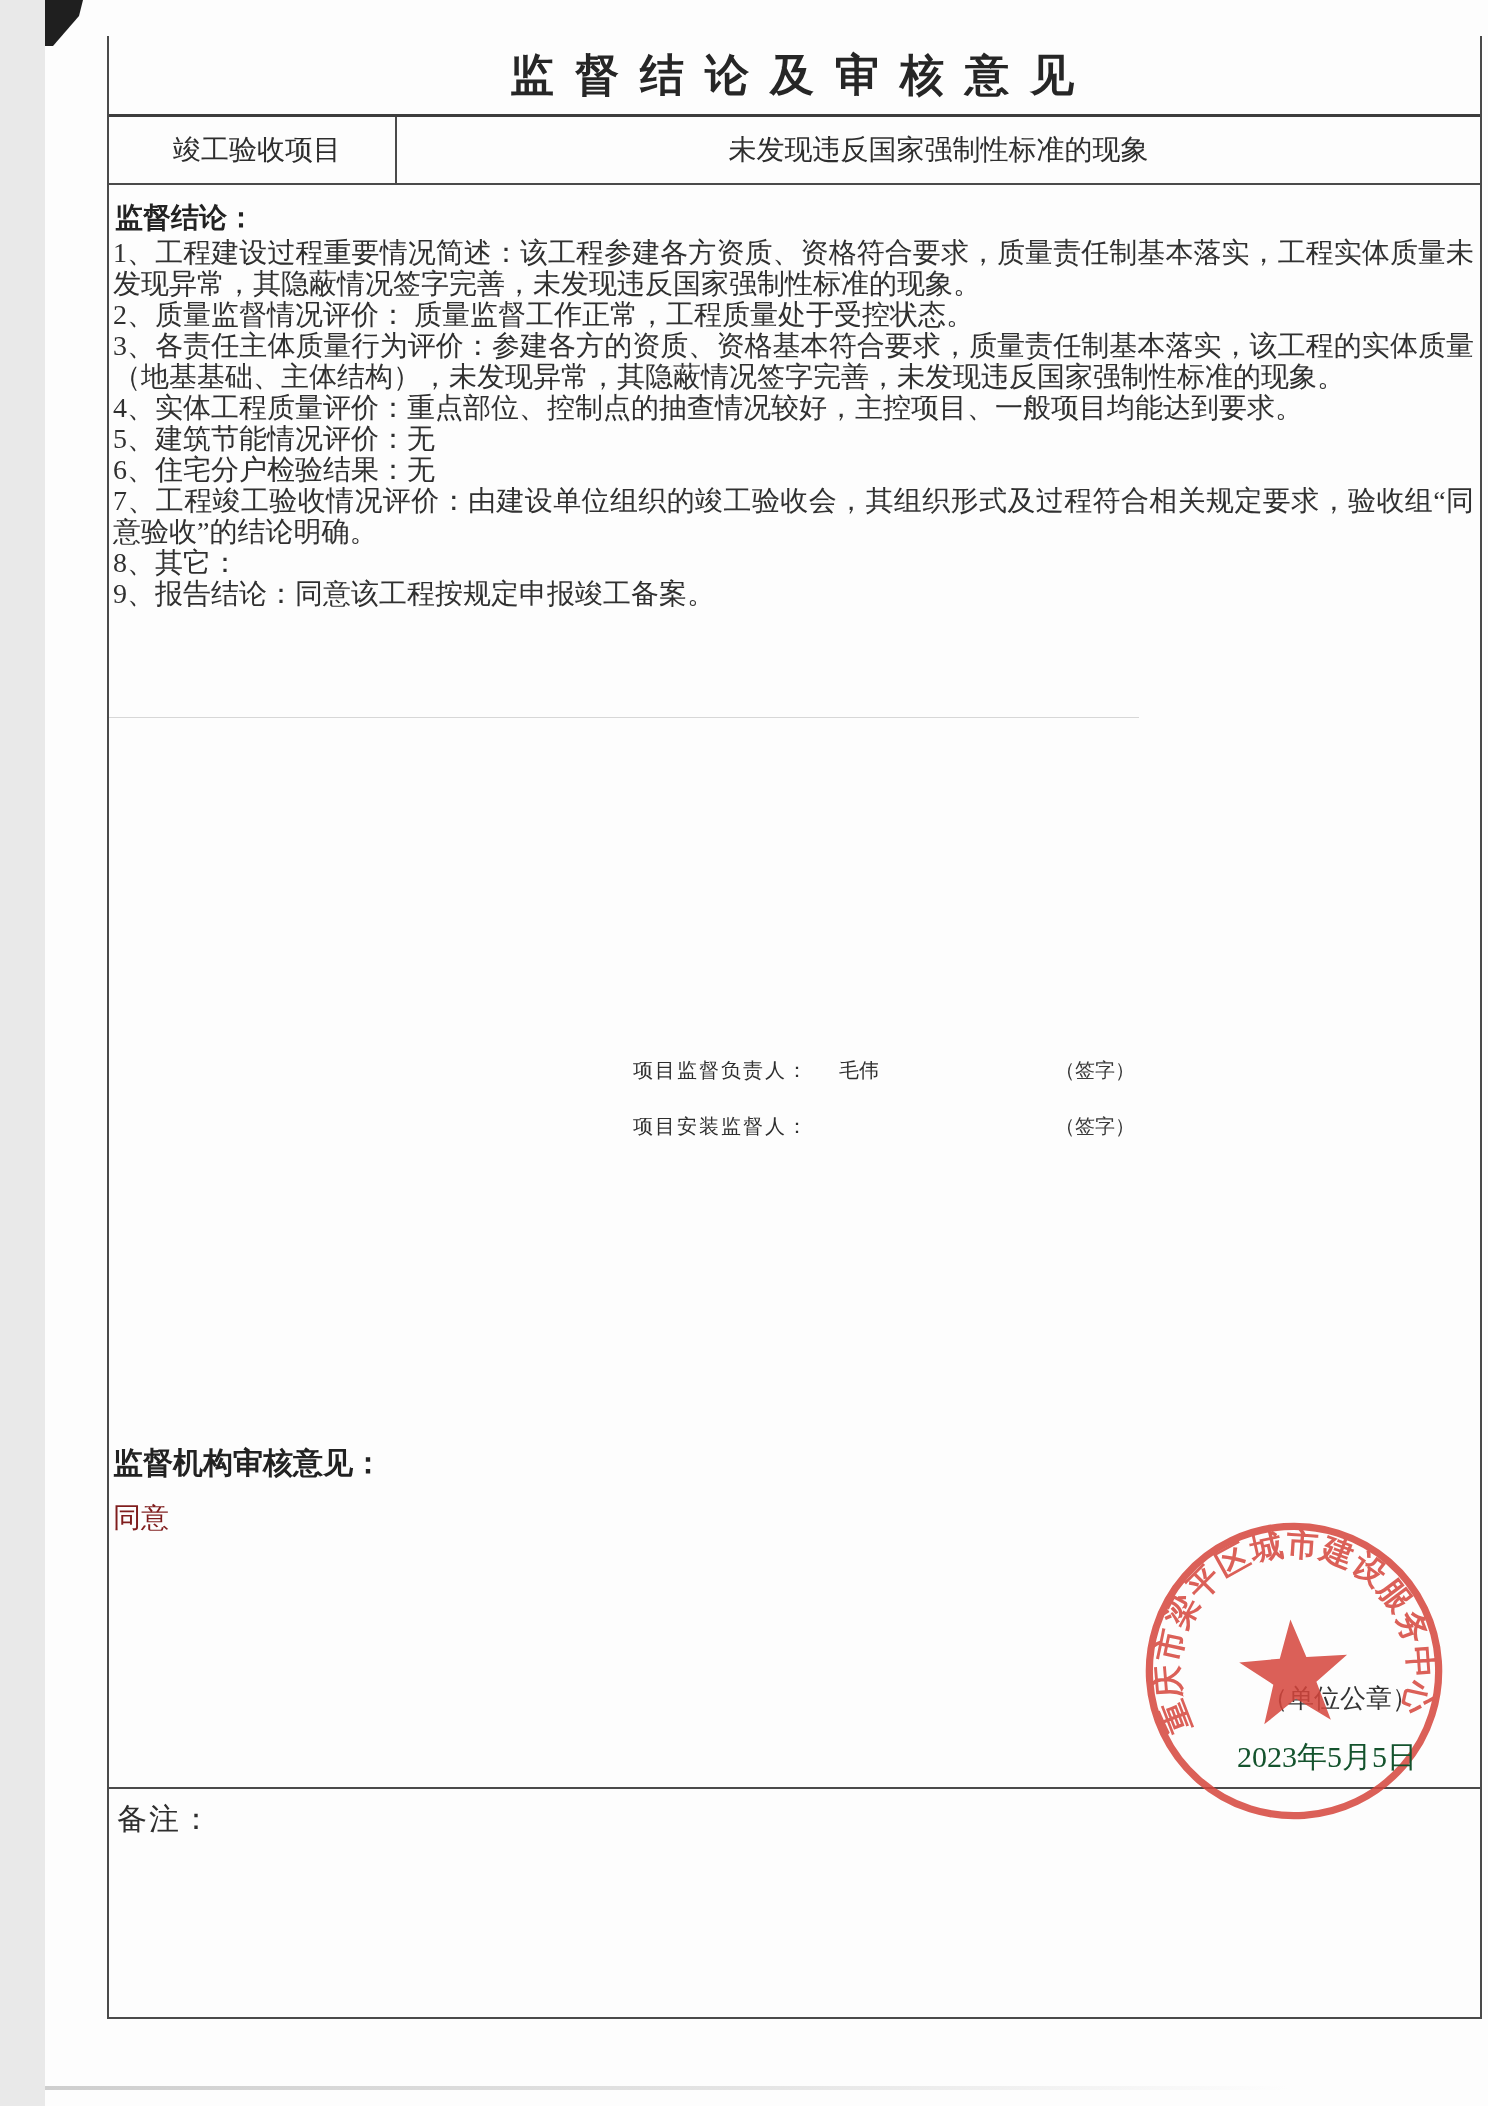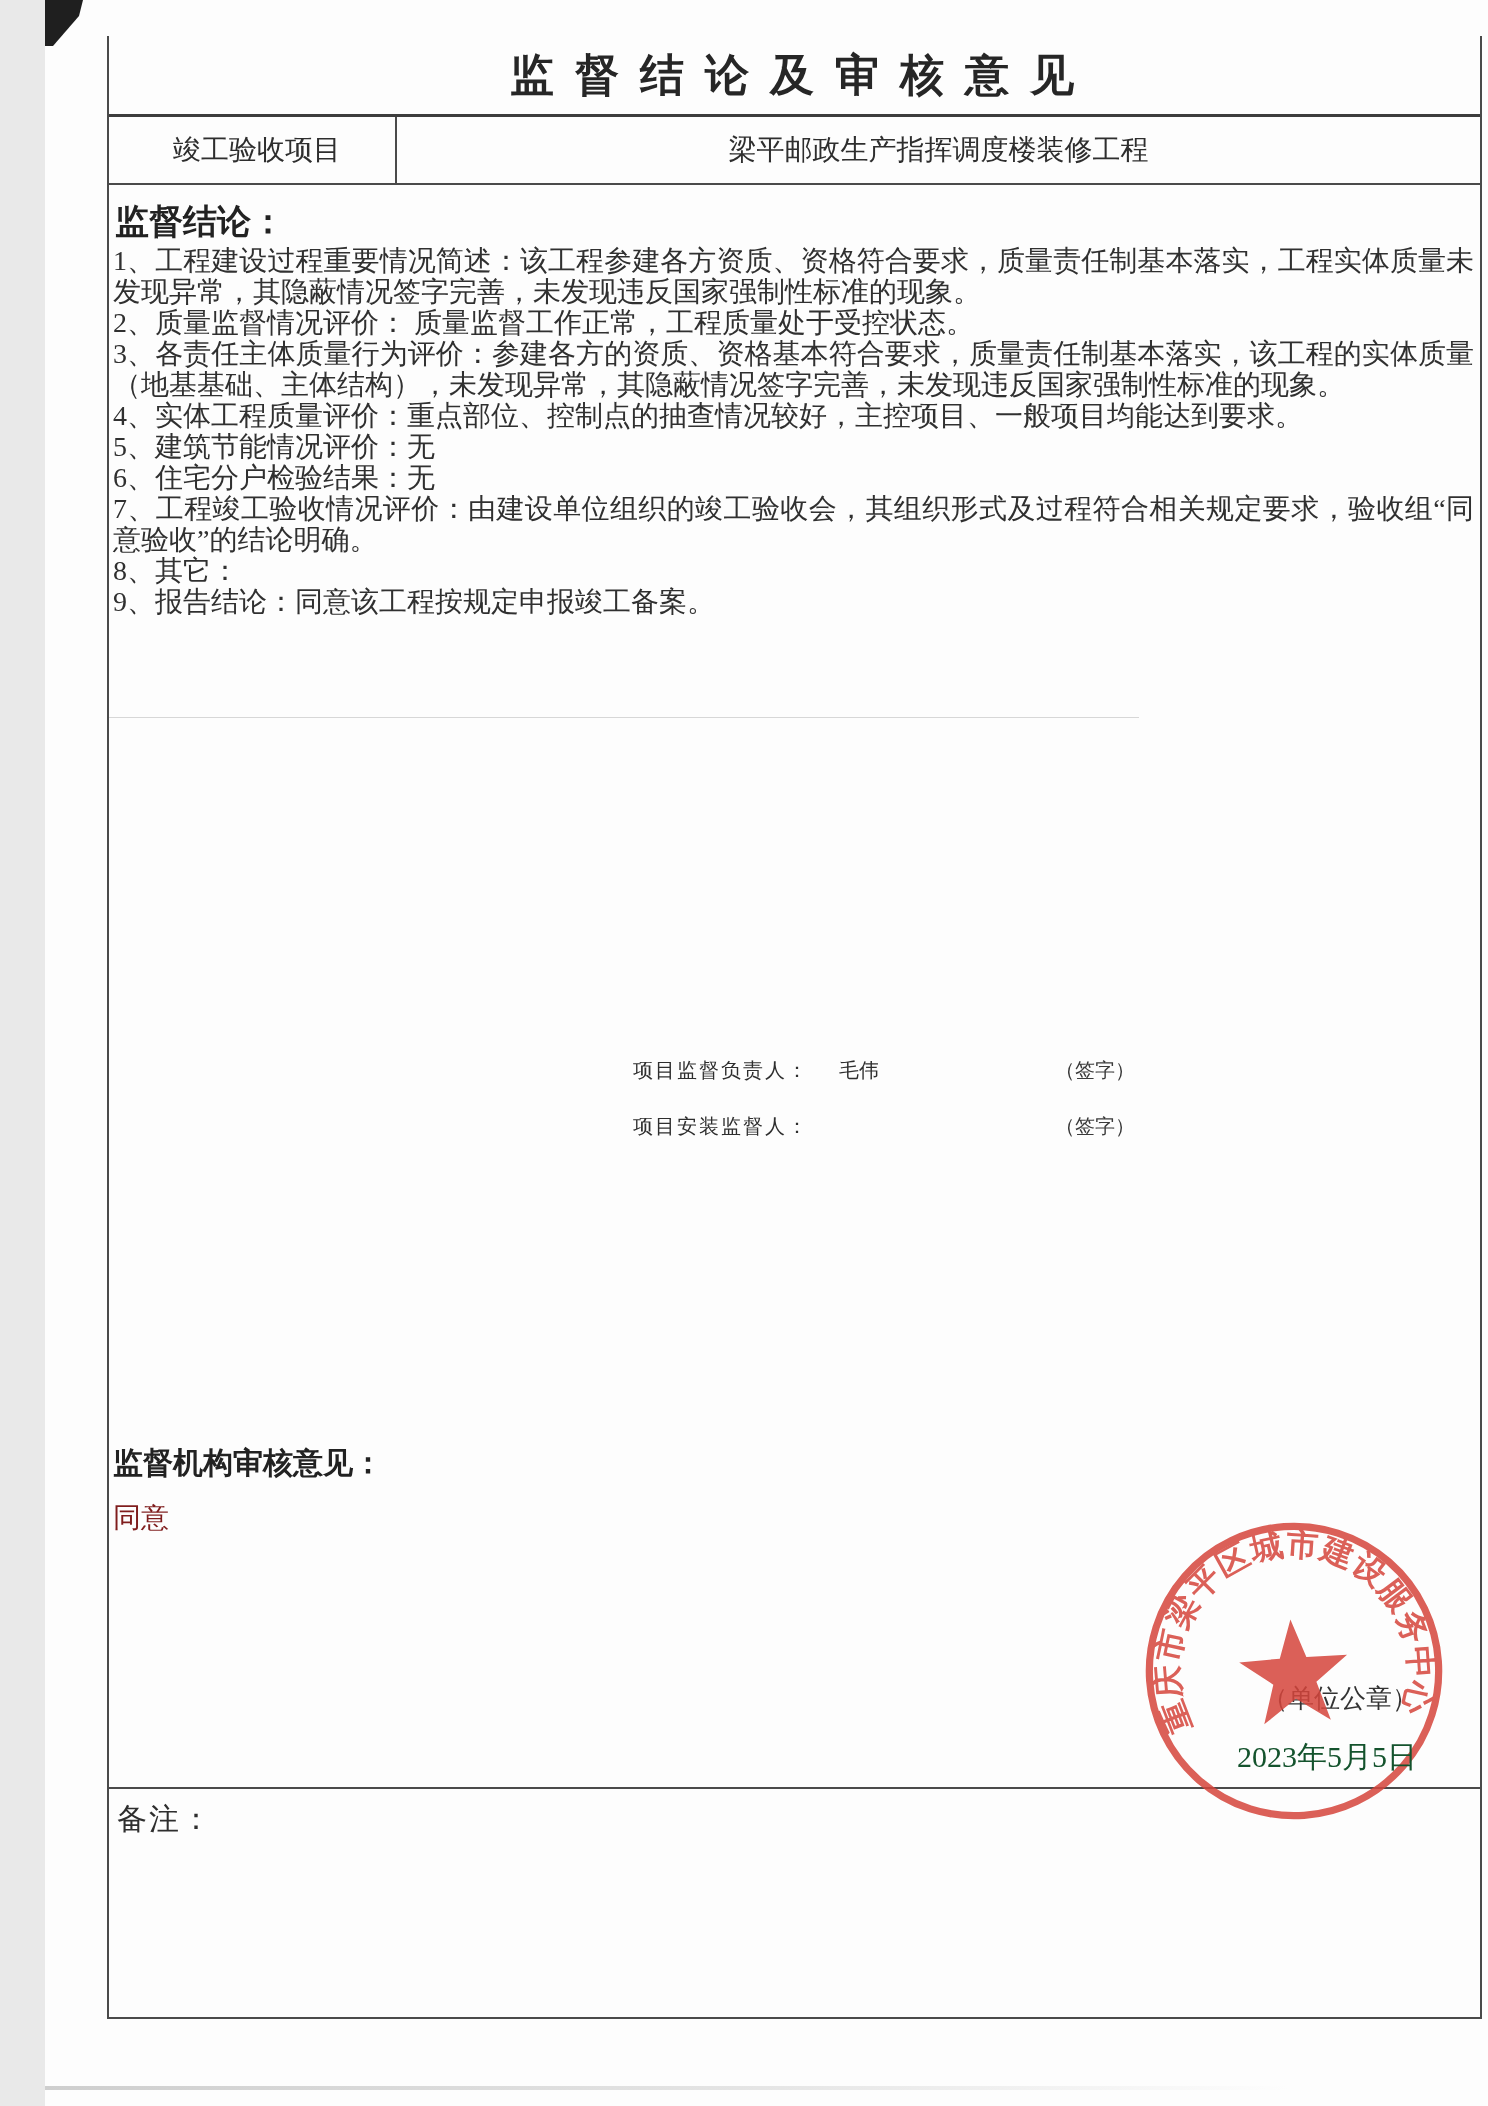--- a/index.html
+++ b/index.html
@@ -57,21 +57,21 @@
     font-size:28px;
   }
   .body-cell{
     position:relative;
     height:1590px;
     border-bottom:2px solid #4a4a4a;
     box-sizing:border-box;
     padding:0 6px 0 4px;
   }
   .section-heading{
-    font-size:34px;font-weight:bold;color:#222;
+    font-size:28px;font-weight:bold;color:#222;
     margin:14px 0 0 2px;
   }
   .paragraphs{font-size:28px;line-height:31px;text-align:justify;color:#303030;}
   .paragraphs p{margin:0;}
   .p-first{margin-top:26px;}
   .mt-sm{margin-top:18px;}
   .mt-md{margin-top:26px;}
   .mt-lg{margin-top:34px;}
   .faint-rule{
     position:absolute;left:0;top:518px;width:1030px;height:1px;
@@ -105,21 +105,21 @@
   <div class="bottom-smudge"></div>
 
   <div class="frame">
 
     <div class="title-row">
       <div class="doc-title">监 督 结 论 及 审 核 意 见</div>
     </div>
 
     <div class="head-row">
       <div class="head-label-cell">竣工验收项目</div>
-      <div class="head-value-cell">梁平邮政生产指挥调度楼装修工程</div>
+      <div class="head-value-cell">未发现违反国家强制性标准的现象</div>
     </div>
 
     <div class="body-cell">
       <div class="section-heading">监督结论：</div>
 
       <div class="paragraphs">
         <p class="p-first">1、工程建设过程重要情况简述：该工程参建各方资质、资格符合要求，质量责任制基本落实，工程实体质量未发现异常，其隐蔽情况签字完善，未发现违反国家强制性标准的现象。</p>
         <p>2、质量监督情况评价： 质量监督工作正常，工程质量处于受控状态。</p>
         <p class="mt-sm">3、各责任主体质量行为评价：参建各方的资质、资格基本符合要求，质量责任制基本落实，该工程的实体质量（地基基础、主体结构），未发现异常，其隐蔽情况签字完善，未发现违反国家强制性标准的现象。</p>
         <p class="mt-lg">4、实体工程质量评价：重点部位、控制点的抽查情况较好，主控项目、一般项目均能达到要求。</p>

